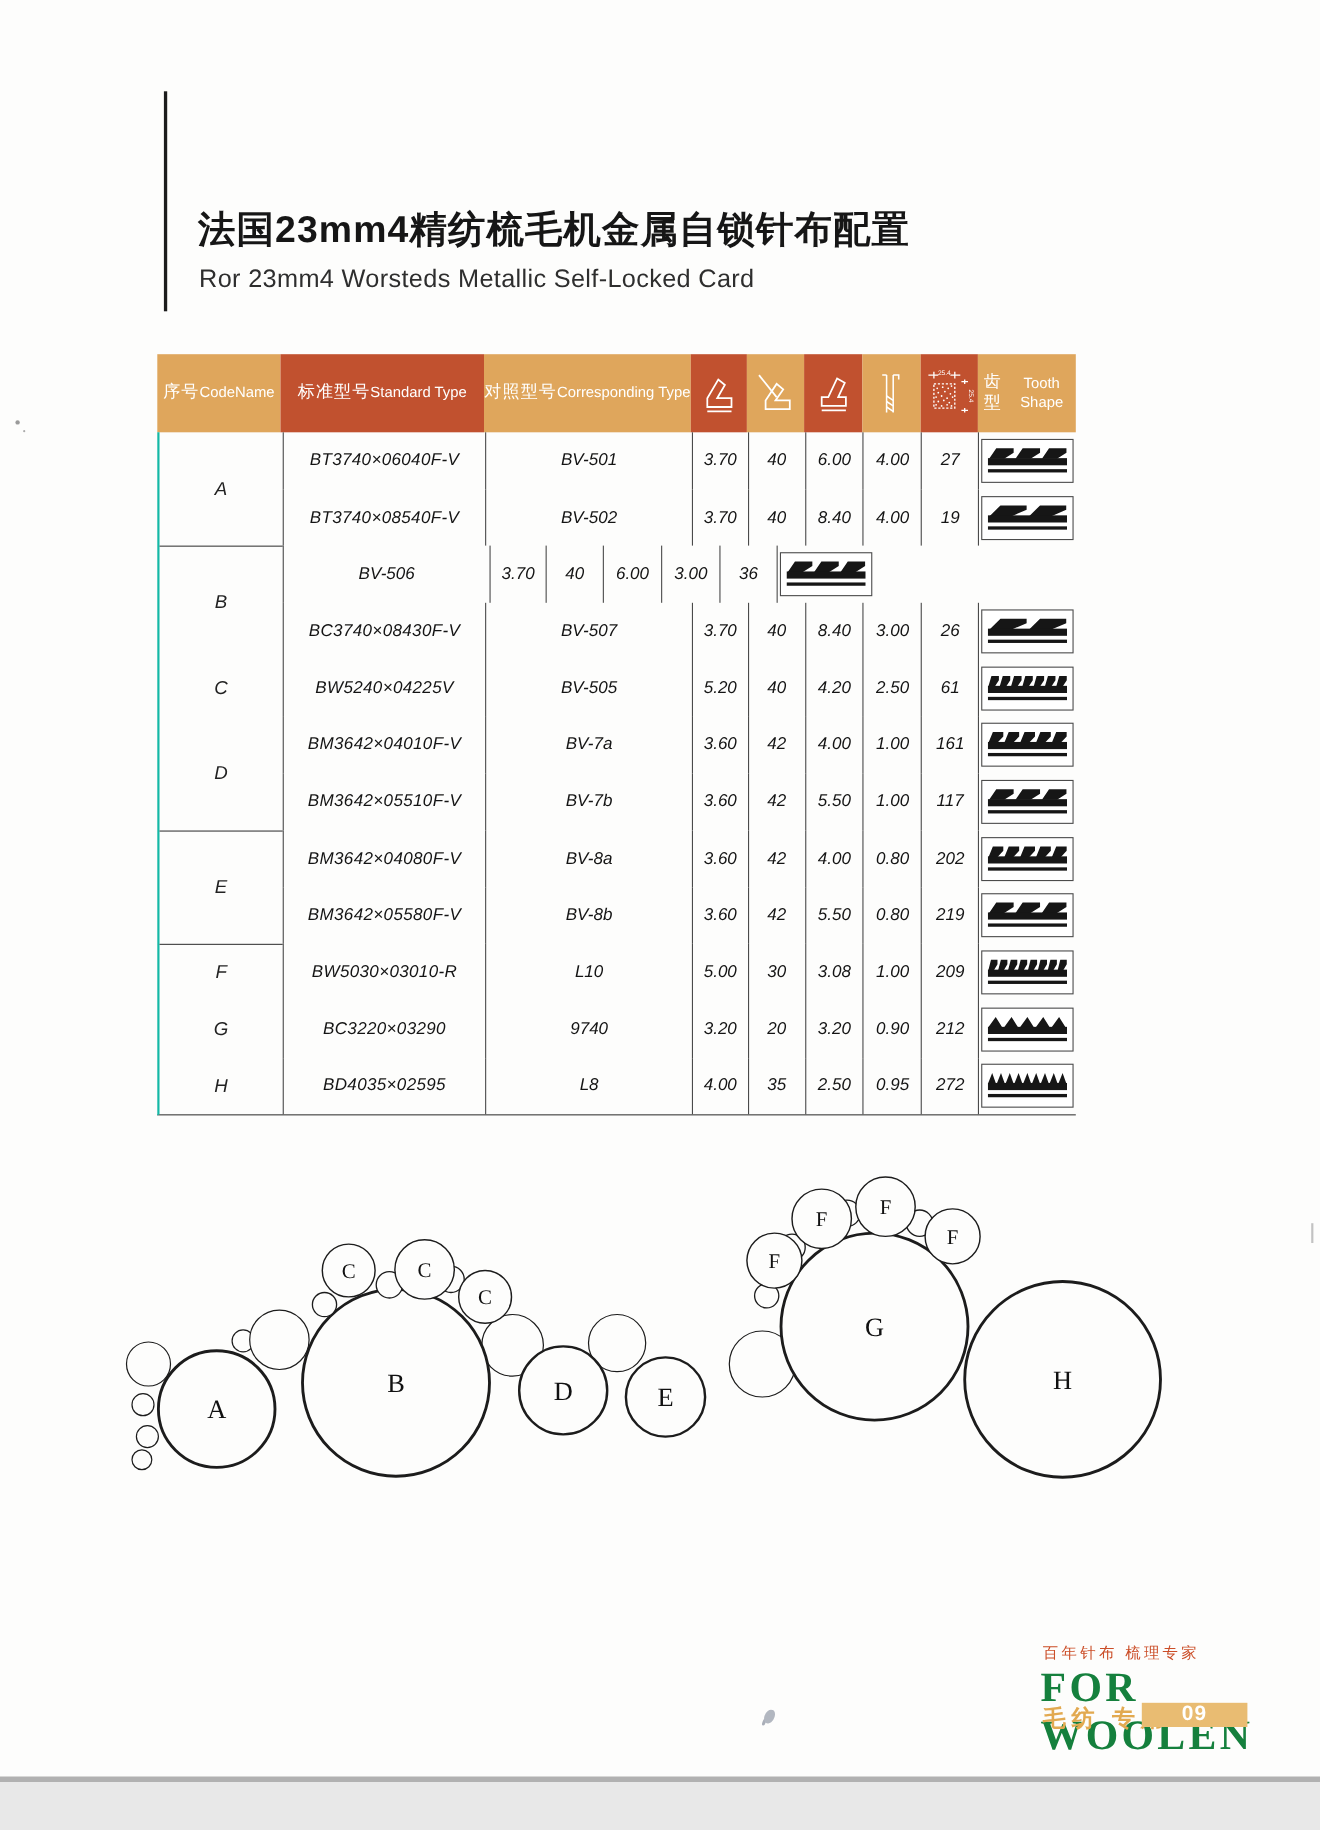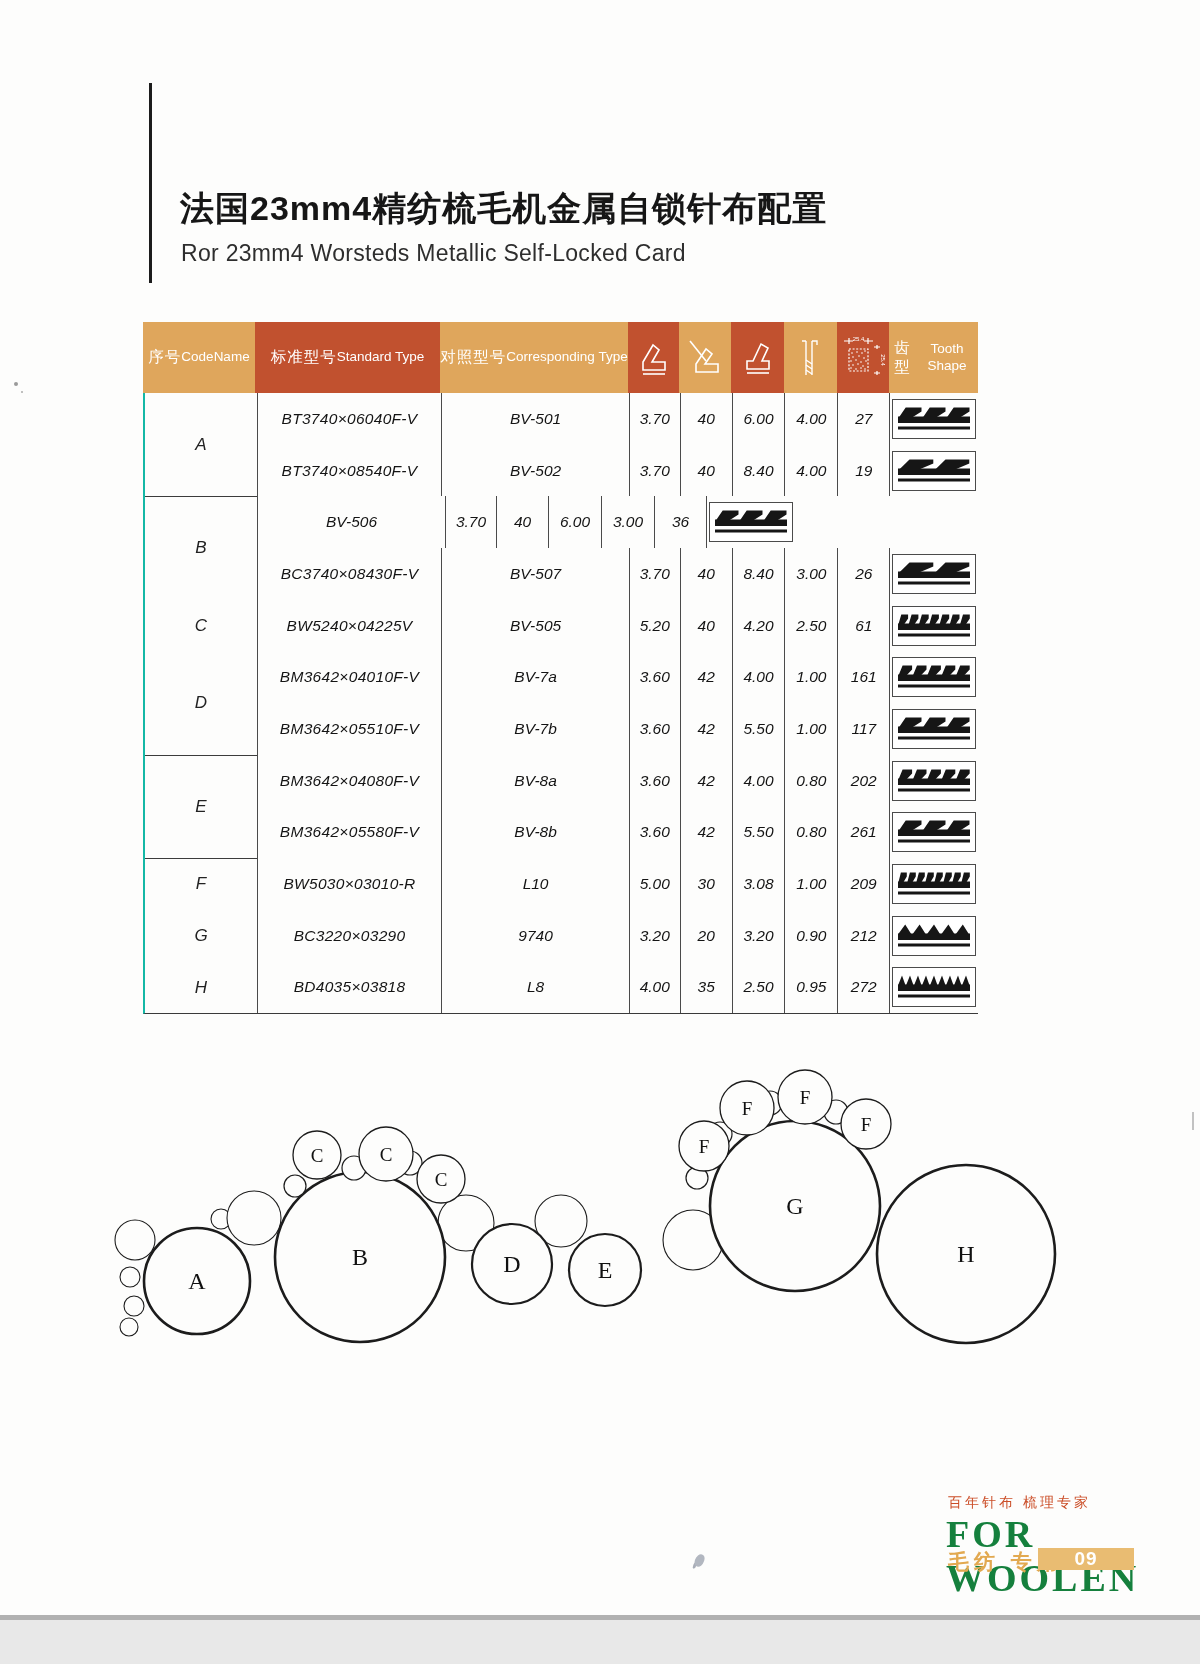--- a/index.html
+++ b/index.html
@@ -330,21 +330,21 @@
       </div>
     </div>
         <div class="trow">
       <div class="td first col-code"></div>
       <div class="td model col-standard c-standard">BM3642×05580F-V</div>
       <div class="td col-corresponding c-corresponding">BV-8b</div>
       <div class="td col-n1 c-v1">3.60</div>
       <div class="td col-n2 c-v2">42</div>
       <div class="td col-n3 c-v3">5.50</div>
       <div class="td col-n4 c-v4">0.80</div>
-      <div class="td col-n5 c-v5">261</div>
+      <div class="td col-n5 c-v5">219</div>
       <div class="td col-tooth tooth-cell">
         <div class="tooth-box">
               <svg width="72" height="26" viewBox="0 0 72 26">
                 <path d="M1.2 11 L7.7 1.5 L23.5 1.5 L23.5 5.5 L14.9 11 Z M25.2 11 L31.7 1.5 L47.5 1.5 L47.5 5.5 L38.9 11 Z M49.2 11 L55.7 1.5 L71.5 1.5 L71.5 5.5 L62.9 11 Z " fill="#161616"></path>
                 <rect x="0" y="10.5" width="72" height="6.5" fill="#161616"></rect>
                 <rect x="0" y="20.5" width="72" height="3" fill="#161616"></rect>
               </svg>
             </div>
       </div>
     </div>
@@ -381,21 +381,21 @@
               <svg width="72" height="26" viewBox="0 0 72 26">
                 <path d="M0.3 11 L7.2 1.5 L13.2 11 Z M14.7 11 L21.6 1.5 L27.6 11 Z M29.1 11 L36.0 1.5 L42.0 11 Z M43.5 11 L50.4 1.5 L56.4 11 Z M57.9 11 L64.8 1.5 L70.8 11 Z " fill="#161616"></path>
                 <rect x="0" y="10.5" width="72" height="6.5" fill="#161616"></rect>
                 <rect x="0" y="20.5" width="72" height="3" fill="#161616"></rect>
               </svg>
             </div>
       </div>
     </div>
         <div class="trow">
       <div class="td first col-code"></div>
-      <div class="td model col-standard c-standard">BD4035×03818</div>
+      <div class="td model col-standard c-standard">BD4035×02595</div>
       <div class="td col-corresponding c-corresponding">L8</div>
       <div class="td col-n1 c-v1">4.00</div>
       <div class="td col-n2 c-v2">35</div>
       <div class="td col-n3 c-v3">2.50</div>
       <div class="td col-n4 c-v4">0.95</div>
       <div class="td col-n5 c-v5">272</div>
       <div class="td col-tooth tooth-cell">
         <div class="tooth-box">
               <svg width="72" height="26" viewBox="0 0 72 26">
                 <path d="M0.2 11 L4.0 1.5 L7.4 11 Z M8.2 11 L12.0 1.5 L15.4 11 Z M16.2 11 L20.0 1.5 L23.4 11 Z M24.2 11 L28.0 1.5 L31.4 11 Z M32.2 11 L36.0 1.5 L39.4 11 Z M40.2 11 L44.0 1.5 L47.4 11 Z M48.2 11 L52.0 1.5 L55.4 11 Z M56.2 11 L60.0 1.5 L63.4 11 Z M64.2 11 L68.0 1.5 L71.4 11 Z " fill="#161616"></path>

